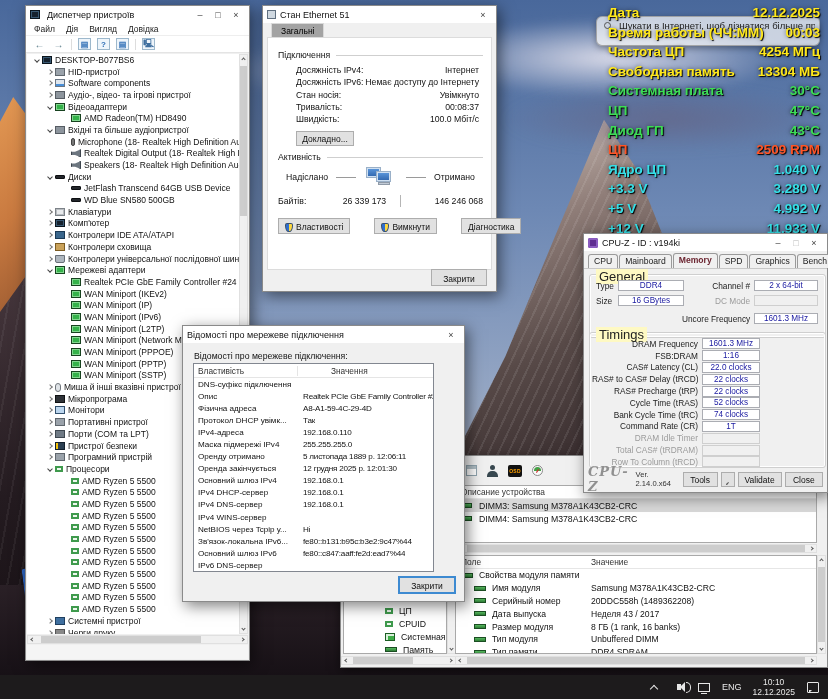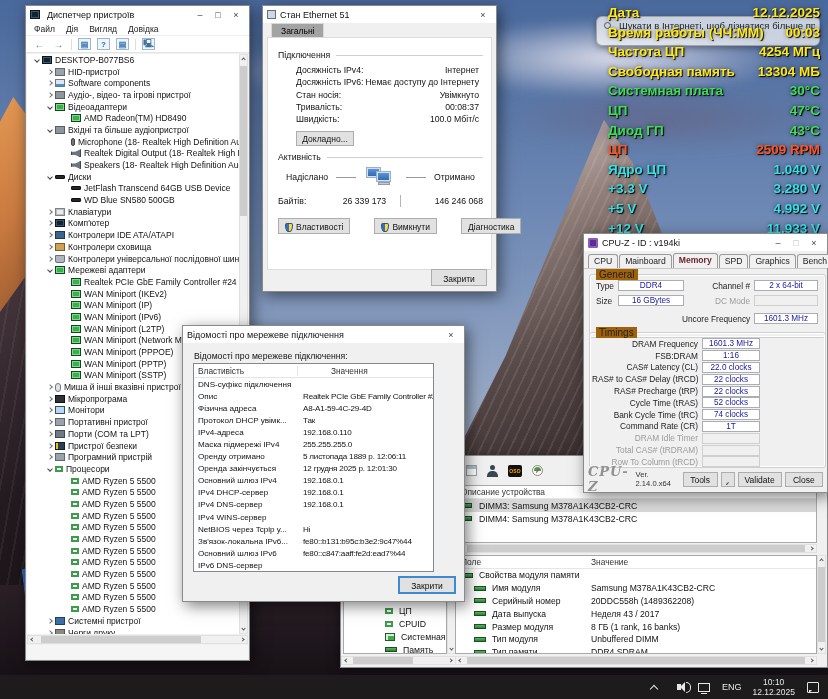--- a/index.html
+++ b/index.html
@@ -126,21 +126,21 @@
   .ndrow .ndk{width:104px;padding-left:4px;overflow:hidden;flex:none;}
   .ndrow .ndv{padding-left:5px;overflow:hidden;letter-spacing:-0.2px;}
   .ndclose{position:absolute;right:8px;bottom:7px;width:58px;height:18px;}
   
   .cpuz{left:583px;top:233px;width:245px;height:260px;z-index:4;}
   .czicon{width:10px;height:10px;background:#5e2d91;border-radius:2px;box-shadow:inset 0 0 0 2px #8a5cc0;flex:none;}
   .cztabs{display:flex;padding:3px 4px 0;gap:1px;border-bottom:1px solid #c8c8c8;}
   .ctab{border:1px solid #9a9a9a;border-bottom:none;border-radius:3px 3px 0 0;padding:1px 5px 2px;font-size:8.6px;color:#222;background:#f0f0f0;}
   .ctab.active{font-weight:bold;color:#6b2430;padding-bottom:3px;margin-top:-1px;background:#f0f0f0;}
   .grp{position:absolute;left:5px;width:237px;border:1px solid #cfcfcf;border-radius:3px;box-shadow:inset 0 0 0 1px #fff;}
-  .glabel{position:absolute;top:-6px;left:6px;background:#a16207;padding:0 3px;font-size:10px;color:#222;}
+  .glabel{position:absolute;top:-6px;left:6px;background:#fef9c3;padding:0 3px;font-size:13px;color:#222;}
   .grp.general{top:40px;height:64px;}
   .grp.timings{top:98px;height:136px;}
   .czl{font-size:8.3px;color:#222;white-space:nowrap;}
   .czfield{height:11px;background:#fff;border:1px solid #abadb3;color:#1818a0;font-size:8.2px;display:flex;align-items:center;justify-content:center;white-space:nowrap;}
   .czfield.dis{background:#f0f0f0;border-color:#cfcfcf;}
   .czl.dis{color:#9b9b9b;}
   .genrow{position:absolute;display:flex;align-items:center;}
   .trowlist{position:absolute;left:8px;top:104px;width:229px;}
   .trow{display:flex;align-items:center;height:11.8px;}
   .trow .czl{width:110px;text-align:right;padding-right:4px;flex:none;}

